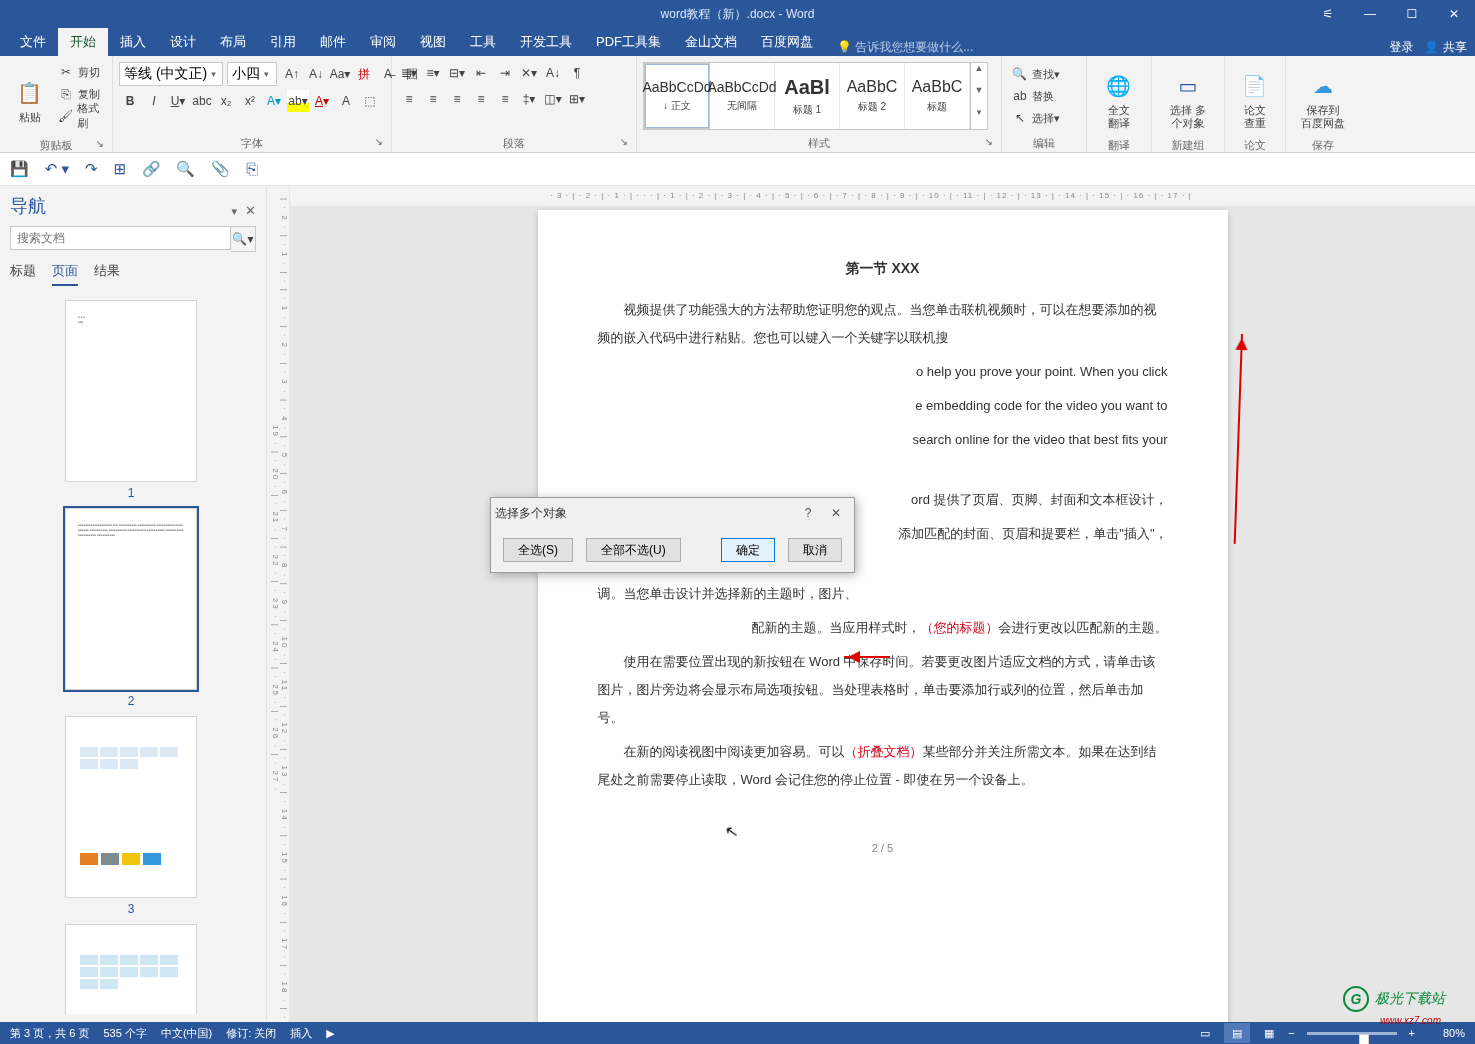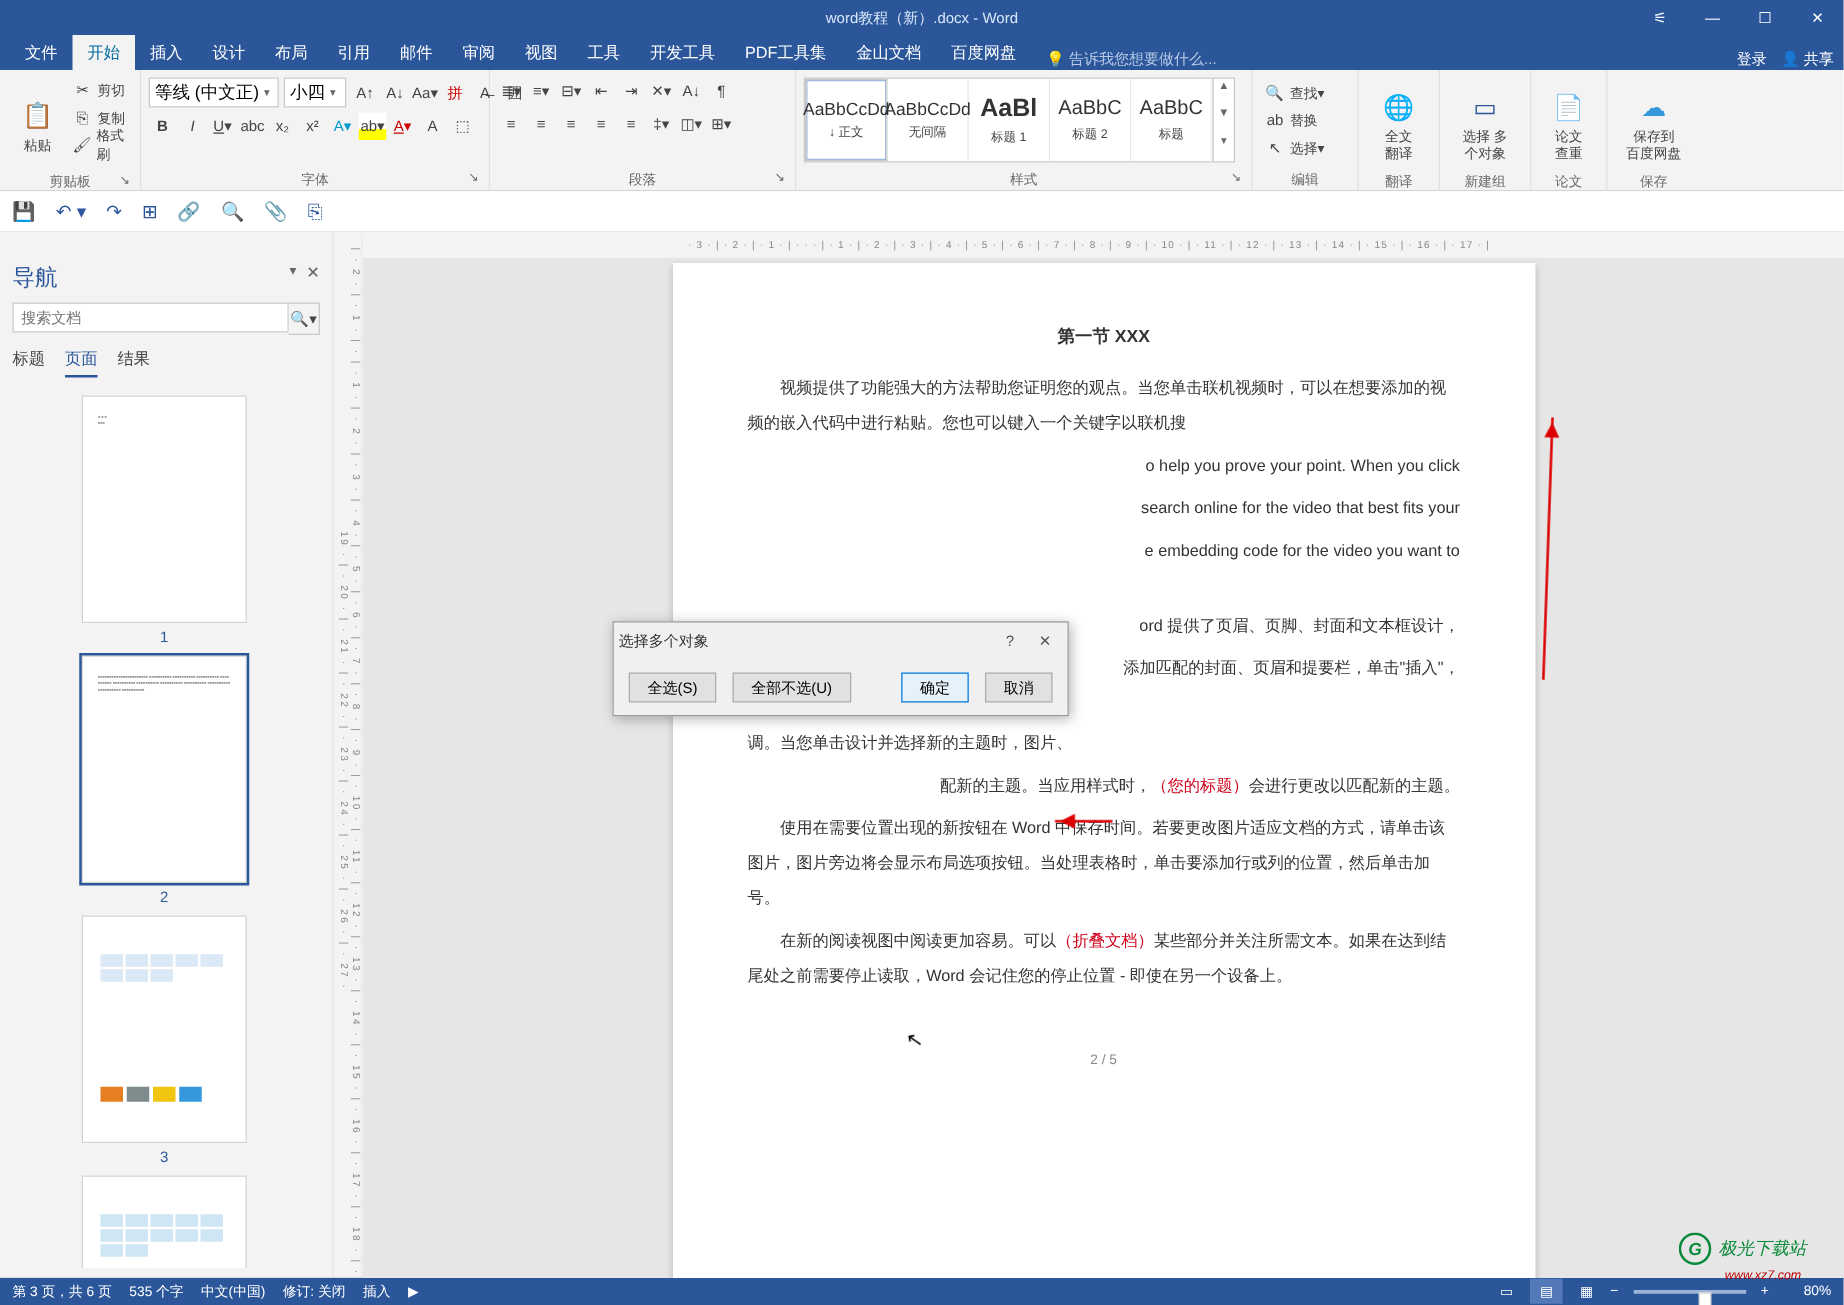--- a/index.html
+++ b/index.html
@@ -3,21 +3,21 @@
 <meta charset="utf-8">
 <style>
 html,body{margin:0;padding:0;font-family:"Microsoft YaHei","Segoe UI",sans-serif;font-size:12px;background:#fff;overflow:hidden}
 .app{width:1475px;height:1044px;background:#fff;position:relative;display:flex;flex-direction:column}
 .titlebar{height:28px;background:#2b579a;color:#fff;display:flex;align-items:center;position:relative}
 .titlebar .title{position:absolute;left:50%;transform:translateX(-50%);font-size:12px;color:#d9e7fb}
 .winbtns{margin-left:auto;display:flex;gap:0}
 .winbtn{width:42px;height:28px;display:flex;align-items:center;justify-content:center;color:#fff;font-size:12px}
 .menubar{height:28px;background:#2b579a;color:#fff;display:flex;align-items:flex-end;padding-left:8px}
 .menuitem{padding:0 12px;height:28px;line-height:28px;font-size:13px;cursor:pointer;color:#fff}
-.menuitem.active{background:#f3f3f3;color:#0369a1}
+.menuitem.active{background:#f3f3f3;color:#14532d}
 .menubar .right{margin-left:auto;display:flex;align-items:center;padding-right:8px}
 .tellme{color:#b9cae8;margin-left:12px;font-size:12px}
 .share{color:#fff;margin-left:8px}
 .ribbon{height:96px;background:#f3f3f3;border-bottom:1px solid #d4d4d4;display:flex}
 .rgroup{display:flex;flex-direction:column;border-right:1px solid #e1e1e1;padding:2px 6px 0}
 .rgroup .body{flex:1;display:flex;align-items:flex-start;padding-top:4px}
 .rgroup .label{height:16px;text-align:center;color:#6a6a6a;font-size:11px;position:relative}
 .rgroup .label .launcher{position:absolute;right:2px;top:0;color:#6a6a6a;font-size:10px;cursor:pointer}
 .vbtn{display:flex;flex-direction:column;align-items:center;justify-content:center;padding:4px 8px;height:68px;cursor:pointer}
 .vbtn .ic{width:32px;height:32px;display:flex;align-items:center;justify-content:center;font-size:20px}
@@ -32,21 +32,21 @@
 .styles-gallery{display:flex;border:1px solid #c8c8c8;background:#fff;height:66px}
 .stylebox{width:64px;display:flex;flex-direction:column;align-items:center;justify-content:center;border-right:1px solid #e8e8e8;font-size:10px;color:#444}
 .stylebox.sel{border:1px solid #c8c8c8;box-shadow:inset 0 0 0 1px #a0b9db}
 .stylebox .prev{font-size:14px;color:#333;margin-bottom:4px}
 .styles-more{width:16px;display:flex;flex-direction:column;border-left:1px solid #c8c8c8}
 .styles-more span{flex:1;font-size:9px;text-align:center;color:#666;cursor:pointer}
 .qat{height:32px;background:#fff;border-bottom:1px solid #e1e1e1;display:flex;align-items:center;padding-left:10px;gap:16px}
 .qat .ic{color:#2b579a;font-size:15px;cursor:pointer}
 .main{flex:1;display:flex;background:#f9f9f9;position:relative;overflow:hidden}
 .navpane{width:246px;background:#f3f3f3;border-right:1px solid #e1e1e1;display:flex;flex-direction:column;padding:8px 10px}
-.navpane h2{margin:16px 0 8px;font-size:18px;font-weight:normal;color:#2b579a;display:flex;align-items:flex-start}
+.navpane h2{margin:0 0 8px;font-size:18px;font-weight:normal;color:#2b579a;display:flex;align-items:flex-end}
 .navpane h2 .dd{margin-left:auto;color:#666;font-size:11px}
 .navpane h2 .close{margin-left:8px;color:#666;font-size:13px;cursor:pointer}
 .searchwrap{display:flex;margin-bottom:10px}
 .searchwrap input{flex:1;height:22px;border:1px solid #c8c8c8;padding:0 6px;font-size:12px}
 .searchwrap .sbtn{width:24px;height:24px;border:1px solid #c8c8c8;border-left:none;background:#f3f3f3;display:flex;align-items:center;justify-content:center;color:#444;cursor:pointer}
 .navtabs{display:flex;gap:16px;margin-bottom:8px;font-size:13px}
 .navtabs span{color:#444;cursor:pointer;padding-bottom:4px}
 .navtabs span.active{color:#2b579a;border-bottom:2px solid #2b579a}
 .thumbs{flex:1;overflow:auto;padding-right:4px}
 .thumb{margin:6px auto 4px;background:#fff;border:1px solid #d4d4d4;width:130px;height:180px;position:relative;cursor:pointer}
@@ -383,22 +383,22 @@
     </div>
 
     <div class="editor">
       <div class="vruler">| · 2 · | · 1 · | · | · 1 · | · 2 · | · 3 · | · 4 · | · 5 · | · 6 · | · 7 · | · 8 · | · 9 · | · 10 · | · 11 · | · 12 · | · 13 · | · 14 · | · 15 · | · 16 · | · 17 · | · 18 · | · 19 · | · 20 · | · 21 · | · 22 · | · 23 · | · 24 · | · 25 · | · 26 · | · 27 ·</div>
       <div class="docarea">
         <div class="hruler">· 3 · | · 2 · | · 1 · | · · · | · 1 · | · 2 · | · 3 · | · 4 · | · 5 · | · 6 · | · 7 · | · 8 · | · 9 · | · 10 · | · 11 · | · 12 · | · 13 · | · 14 · | · 15 · | · 16 · | · 17 · |</div>
         <div class="page">
           <h3>第一节  XXX</h3>
           <p>视频提供了功能强大的方法帮助您证明您的观点。当您单击联机视频时，可以在想要添加的视频的嵌入代码中进行粘贴。您也可以键入一个关键字以联机搜</p>
           <p style="text-align:right;text-indent:0">o help you prove your point. When you click</p>
+          <p style="text-align:right;text-indent:0">e embedding code for the video you want to</p>
           <p style="text-align:right;text-indent:0">search online for the video that best fits your</p>
-          <p style="text-align:right;text-indent:0">e embedding code for the video you want to</p>
           <p style="height:20px"></p>
           <p style="text-align:right;text-indent:0">ord 提供了页眉、页脚、封面和文本框设计，</p>
           <p style="text-align:right;text-indent:0">添加匹配的封面、页眉和提要栏，单击"插入"，</p>
           <p style="height:20px"></p>
           <p style="text-align:left;text-indent:0"><span>调。当您单击设计并选择新的主题时，图片、</span></p>
           <p style="text-align:right;text-indent:0"><span>配新的主题。当应用样式时，</span><span class="red">（您的标题）</span><span>会进行更改以匹配新的主题。</span></p>
           <p>使用在需要位置出现的新按钮在 Word 中保存时间。若要更改图片适应文档的方式，请单击该图片，图片旁边将会显示布局选项按钮。当处理表格时，单击要添加行或列的位置，然后单击加号。</p>
           <p><span>在新的阅读视图中阅读更加容易。可以</span><span class="red">（折叠文档）</span><span>某些部分并关注所需文本。如果在达到结尾处之前需要停止读取，Word 会记住您的停止位置 - 即使在另一个设备上。</span></p>
           <div class="pagen">2 / 5</div>
         </div>

